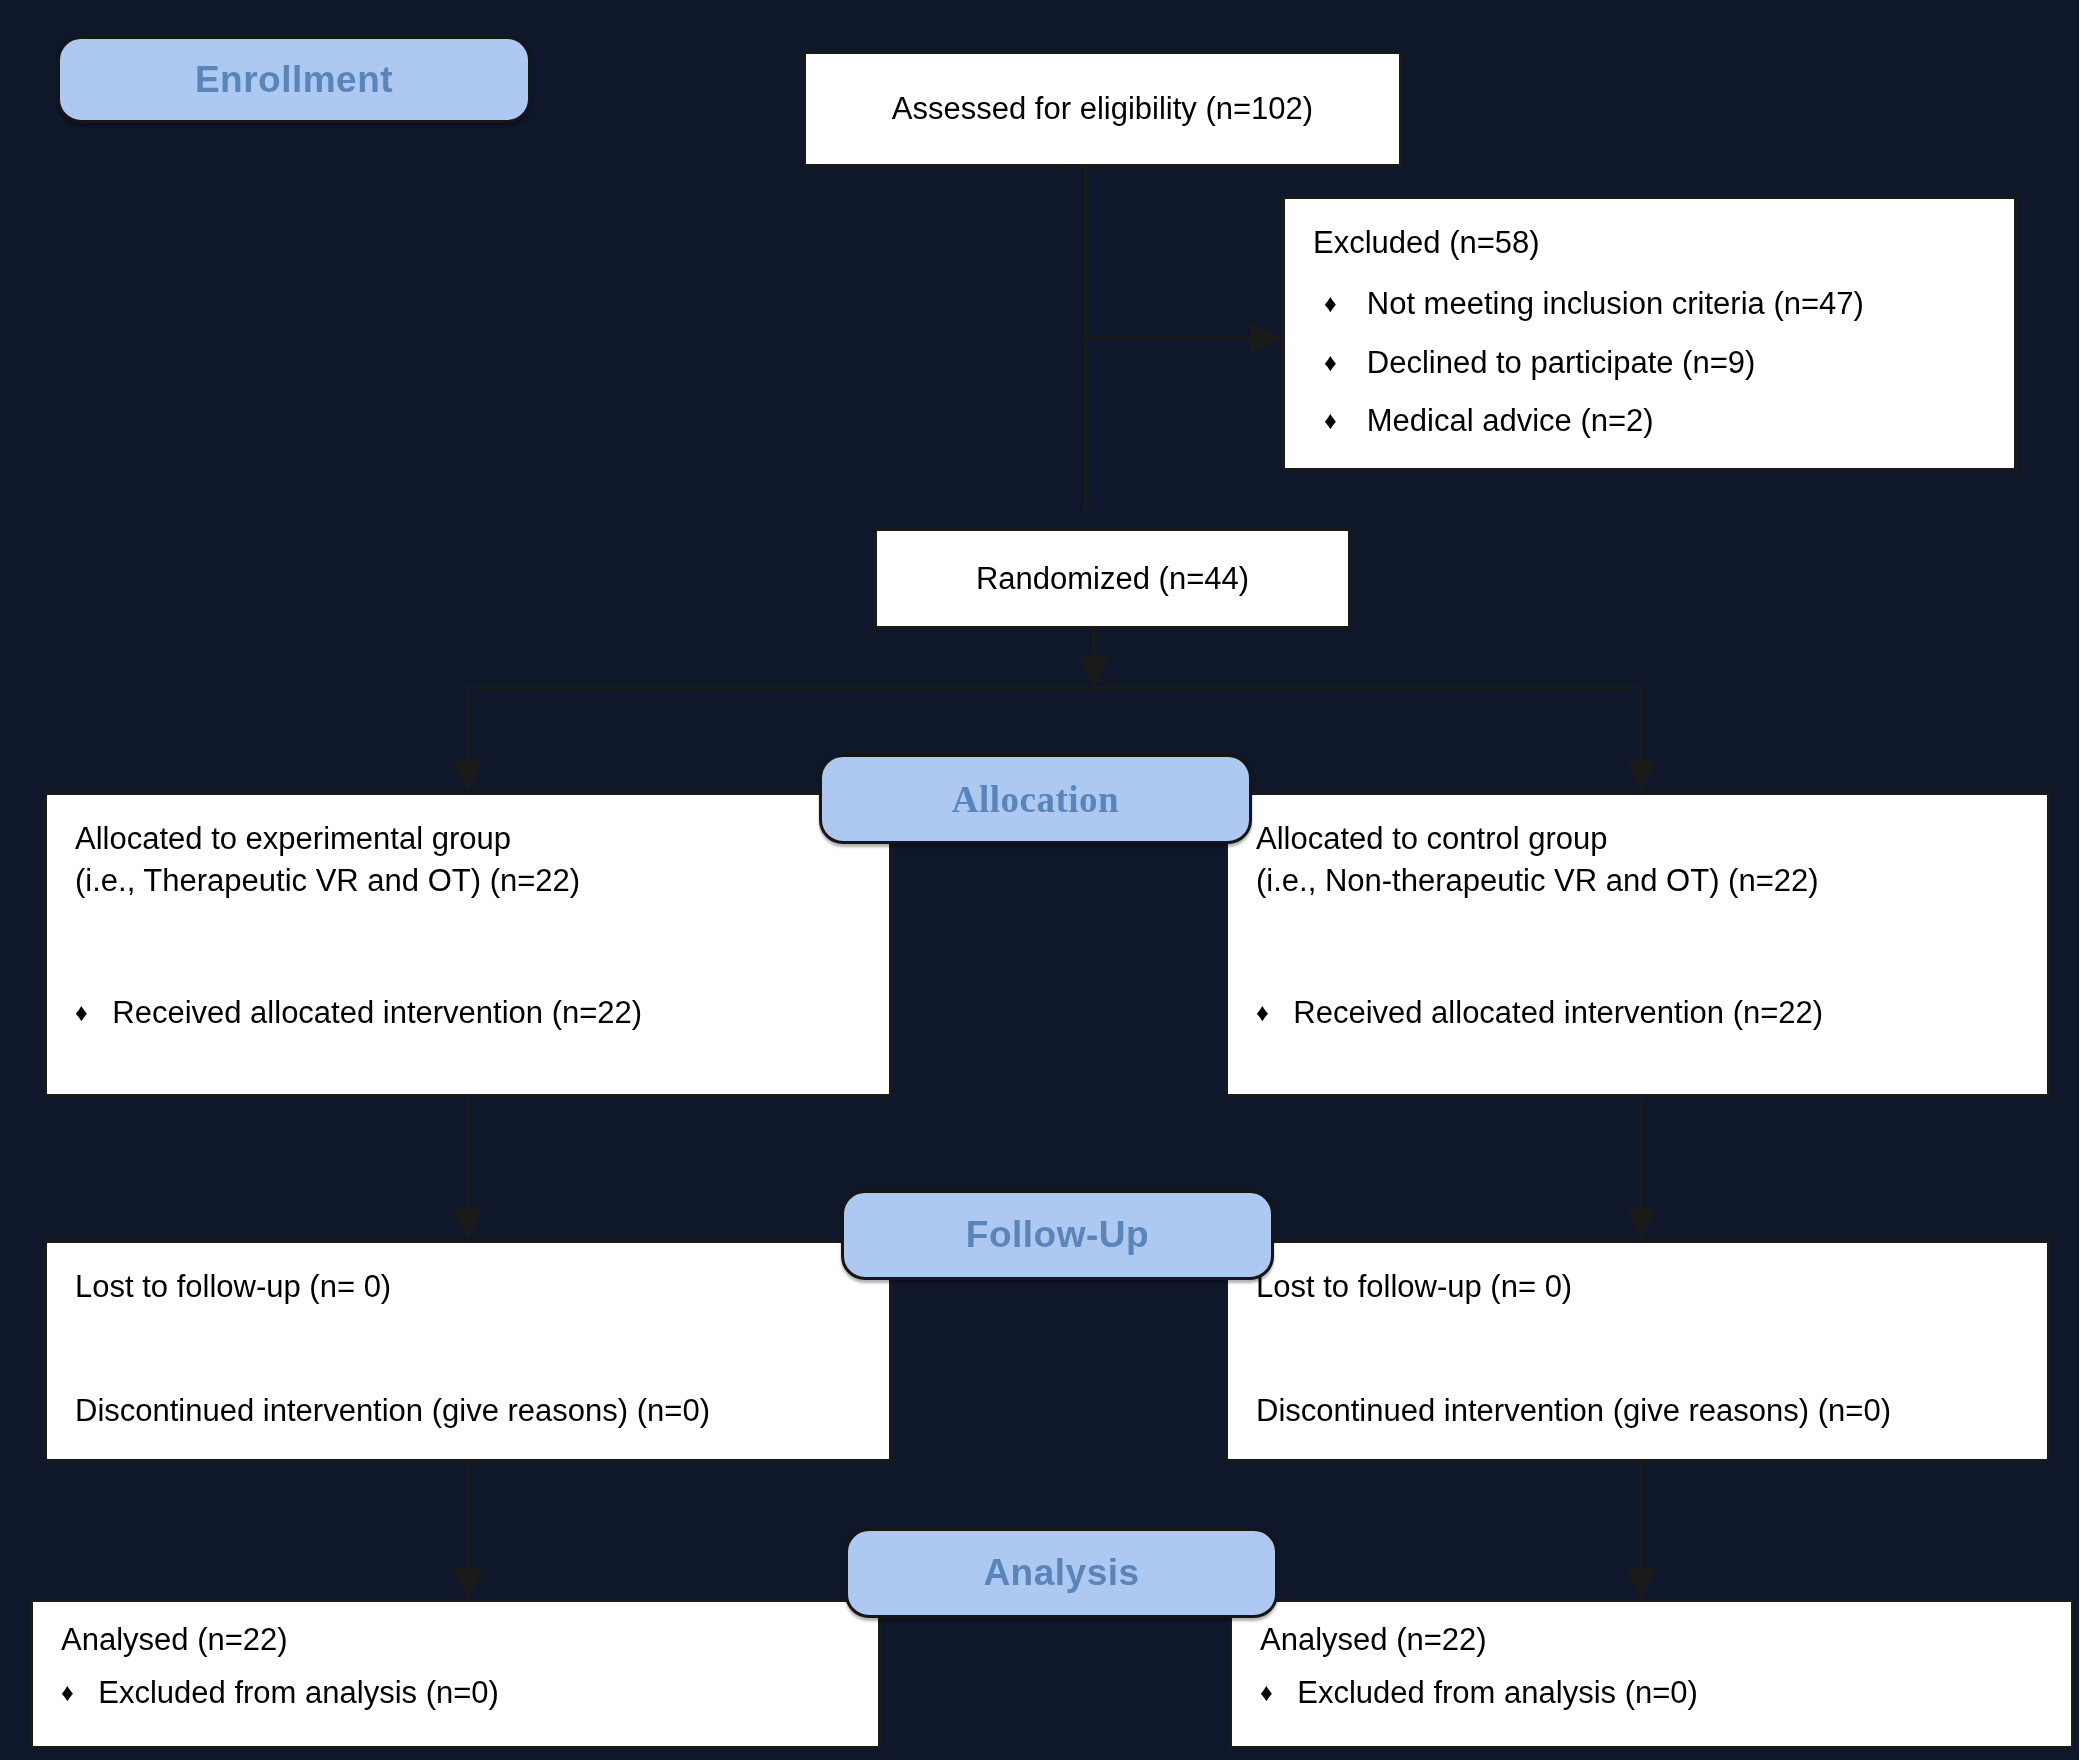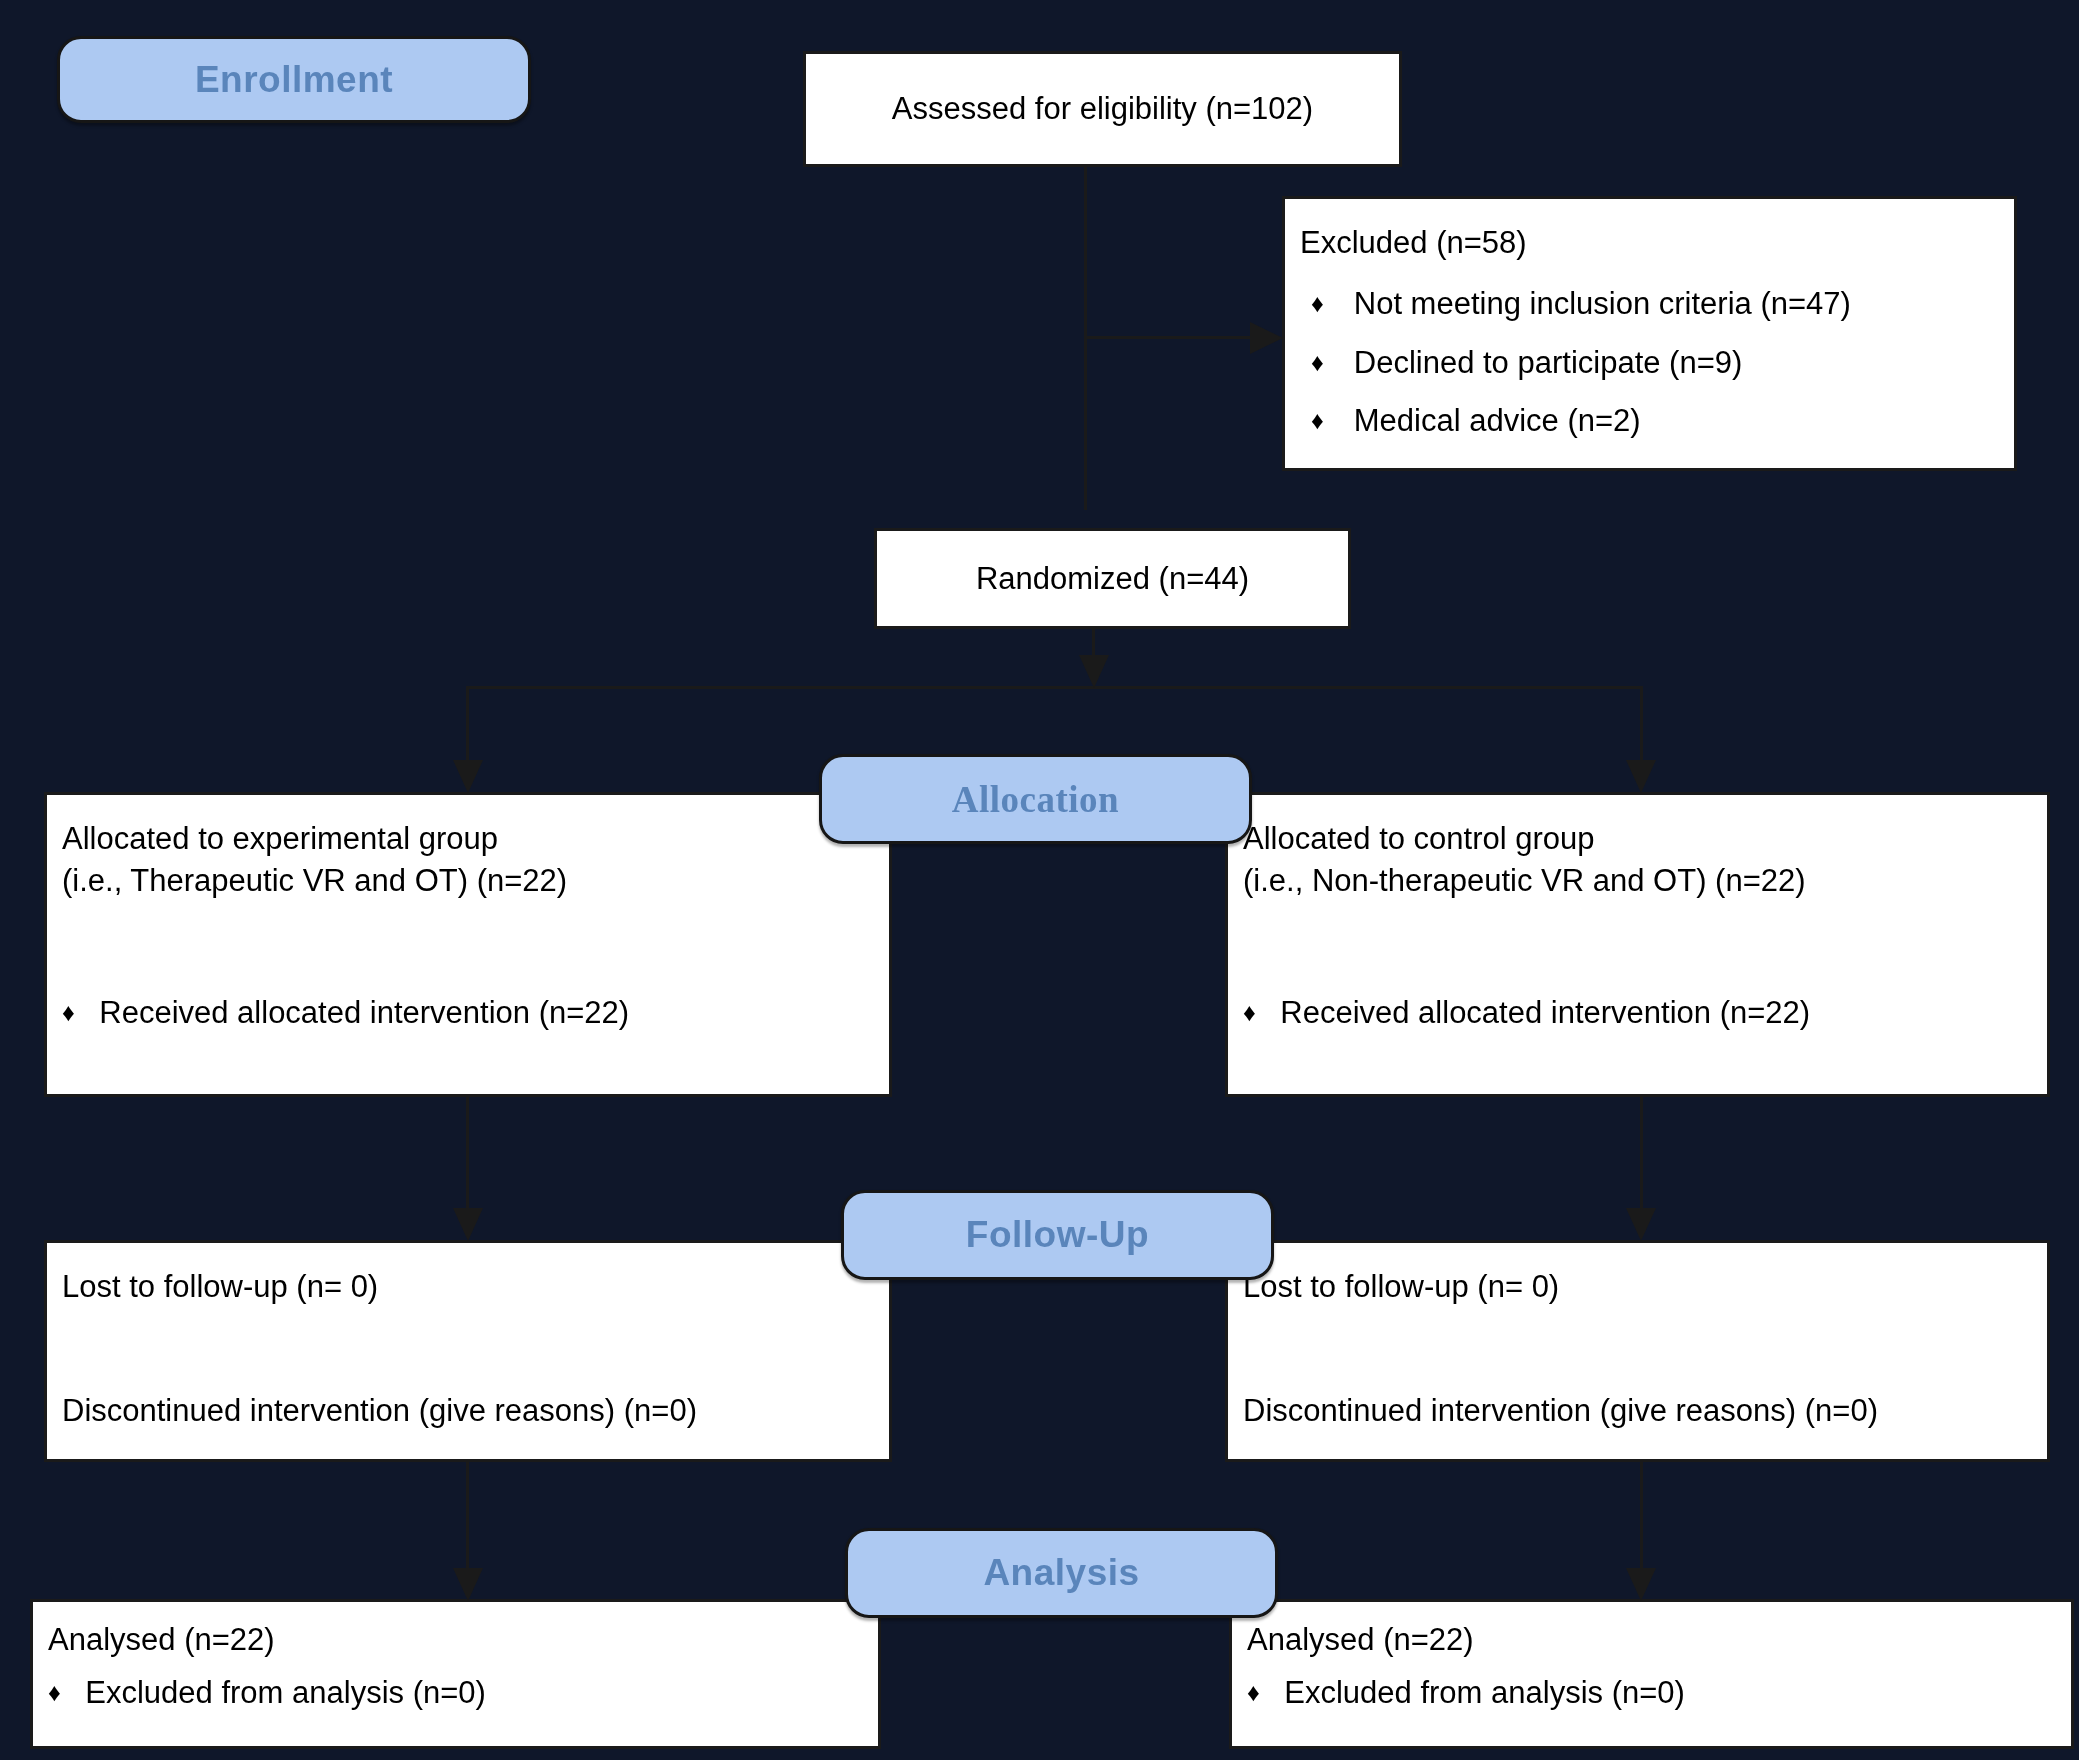--- a/index.html
+++ b/index.html
@@ -41,21 +41,21 @@
     box-sizing: border-box;
     z-index: 2;
     font-size: 31px;
     line-height: 1.35;
   }
   .fbox.center {
     display: flex;
     align-items: center;
     justify-content: center;
   }
-  .pad { padding: 23px 15px; }
+  .pad { padding: 23px 28px; }
 
   .bullet-row {
     display: flex;
     align-items: center;
   }
   .bullet-row .diamond {
     font-size: 25px;
     margin-right: 24.5px;
     flex: 0 0 auto;
   }

